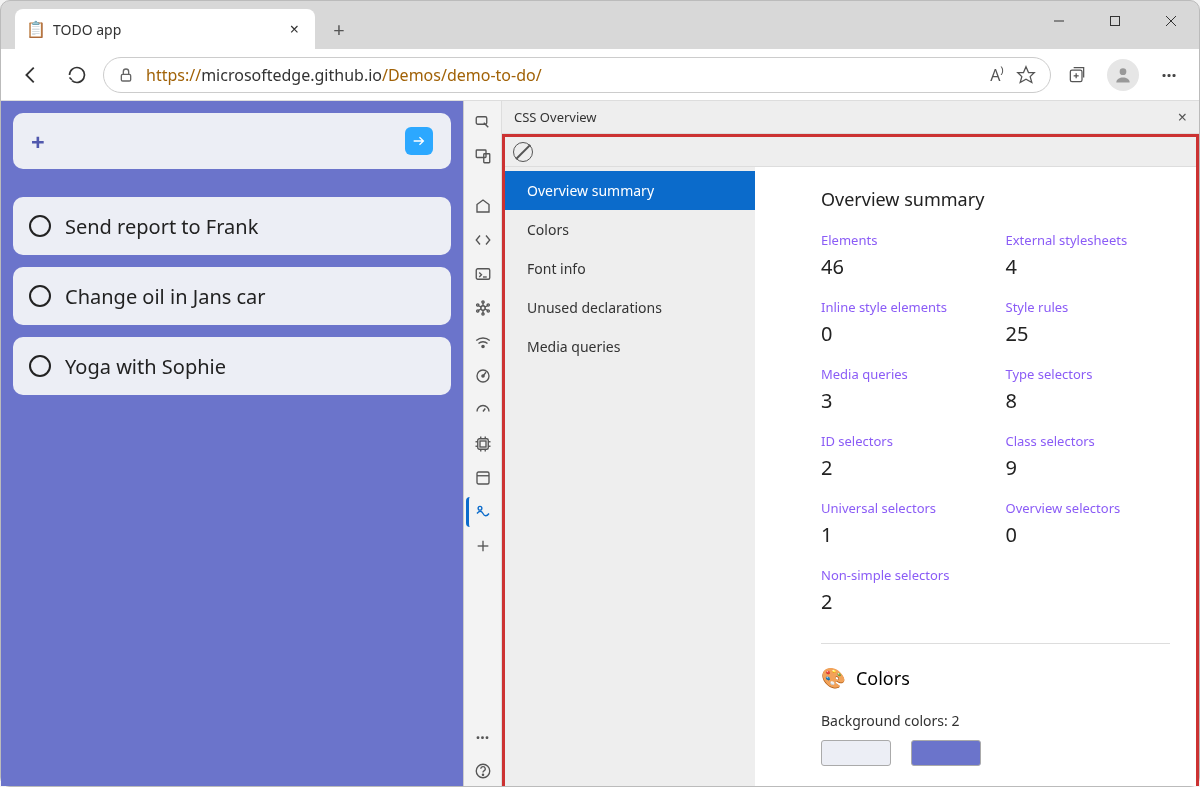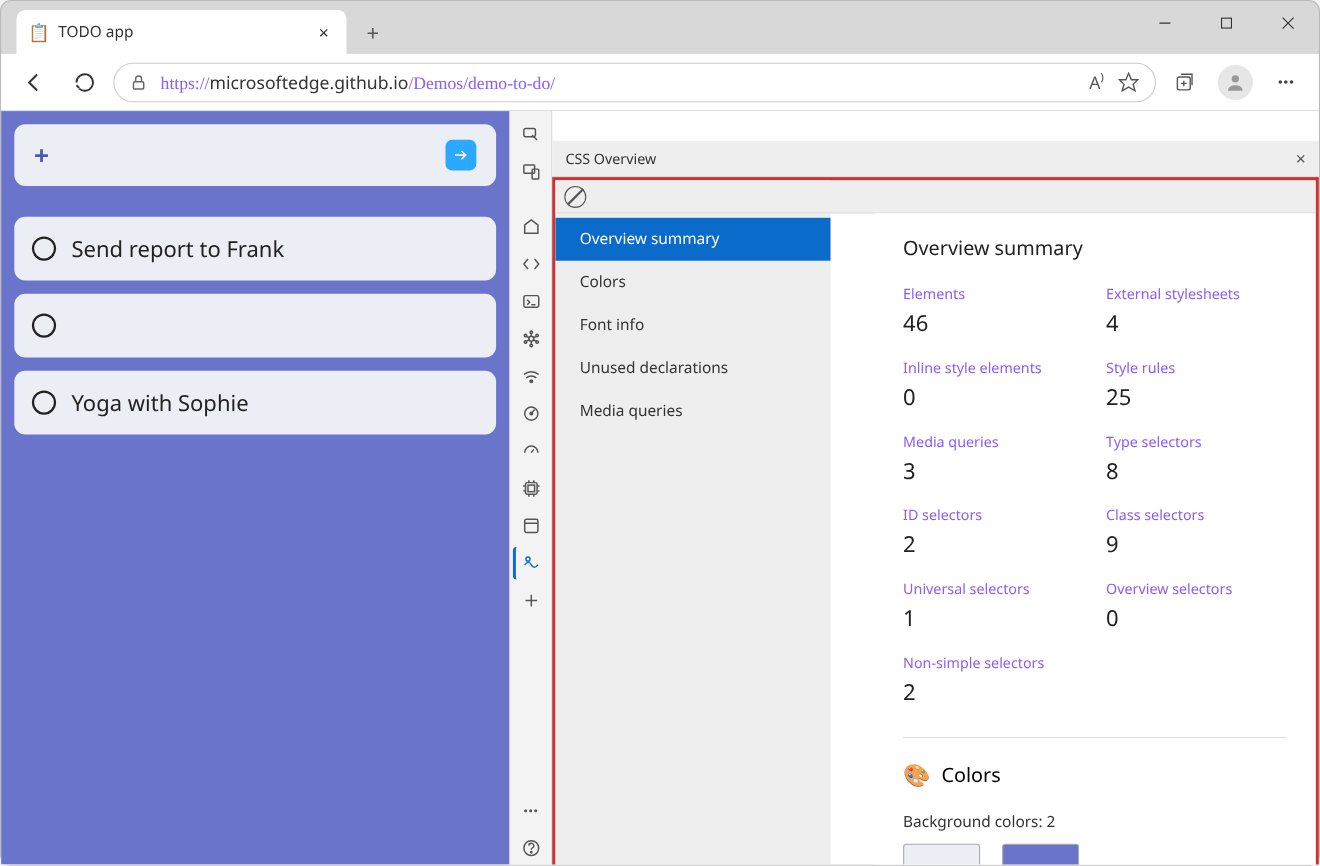--- a/index.html
+++ b/index.html
@@ -14,21 +14,21 @@
 .newtab { width: 36px; height: 36px; display: flex; align-items: center; justify-content: center; font-size: 20px; color: #555; cursor: pointer; margin-left: 6px; margin-bottom: 2px; }
 .wincontrols { position: absolute; top: 0; right: 0; display: flex; }
 .wincontrols > div { width: 56px; height: 40px; display: flex; align-items: center; justify-content: center; cursor: pointer; }
 .wincontrols svg { width: 12px; height: 12px; stroke: #333; stroke-width: 1; fill: none; }
 
 .addrbar { background: #fff; height: 52px; display: flex; align-items: center; padding: 0 10px; gap: 6px; border-bottom: 1px solid #ddd; }
 .addrbar .btn { width: 40px; height: 40px; display: flex; align-items: center; justify-content: center; border-radius: 6px; cursor: pointer; color: #333; }
 .urlbox { flex: 1; height: 36px; background: #fff; border: 1px solid #ccc; border-radius: 18px; display: flex; align-items: center; padding: 0 14px; gap: 12px; font-size: 16px; color: #555; }
 .urlbox .lock { color: #666; }
 .urlbox .url { flex: 1; }
-.urlbox .url .muted { color: #8b5cf6; font-family: Liberation Serif, serif; }
+.urlbox .url .muted { color: #a16207; }
 .urlbox .url .dark { color: #333; }
 .addrbar .right { display: flex; align-items: center; gap: 6px; }
 .addrbar .avatar { width: 32px; height: 32px; background: #e6e6e6; border-radius: 50%; display: flex; align-items: center; justify-content: center; }
 
 
 .content { flex: 1; display: flex; background: #fff; overflow: hidden; }
 
 
 .todo-pane { width: 462px; background: #6b74cb; padding: 12px; display: flex; flex-direction: column; gap: 14px; }
 .todo-input { background: #eceef5; border-radius: 10px; height: 56px; display: flex; align-items: center; padding: 0 18px; justify-content: space-between; }
@@ -39,21 +39,21 @@
 .todo-item .check { width: 22px; height: 22px; border: 2.5px solid #222; border-radius: 50%; flex-shrink: 0; }
 
 
 .devtools { flex: 1; display: flex; border-left: 1px solid #ccc; }
 .tool-tabbar { width: 38px; background: #f3f3f3; border-right: 1px solid #ddd; display: flex; flex-direction: column; align-items: center; padding-top: 6px; gap: 4px; }
 .tool-tabbar .ticon { width: 30px; height: 30px; display: flex; align-items: center; justify-content: center; cursor: pointer; color: #555; border-radius: 4px; }
 .tool-tabbar .ticon.active { border-left: 3px solid #0b6bcb; margin-left: -3px; }
 .tool-tabbar .spacer { flex: 1; }
 
 .devpanel { flex: 1; display: flex; flex-direction: column; }
-.dev-title { height: 30px; background: #eee; display: flex; align-items: center; padding: 16px 12px; font-size: 13px; color: #333; border-bottom: 1px solid #ddd; justify-content: space-between; margin-top: 27px; }
+.dev-title { height: 30px; background: #eee; display: flex; align-items: center; padding: 16px 12px; font-size: 13px; color: #333; border-bottom: 1px solid #ddd; justify-content: space-between; }
 .dev-title .x { cursor: pointer; font-size: 16px; color: #555; }
 
 .css-overview { flex: 1; border: 3px solid #cc3232; display: flex; position: relative; gap: 40px; }
 .css-toolbar { position: absolute; top: 0; left: 0; right: 0; height: 30px; background: #eee; border-bottom: 1px solid #ddd; display: flex; align-items: center; padding: 0 8px; }
 .css-toolbar .clear { width: 20px; height: 20px; border: 1.5px solid #555; border-radius: 50%; position: relative; cursor: pointer; }
 .css-toolbar .clear::after { content: ""; position: absolute; width: 20px; height: 1.5px; background: #555; top: 8px; left: -1px; transform: rotate(-45deg); }
 
 .css-nav { width: 250px; background: #eee; padding-top: 34px; }
 .css-nav-item { padding: 10px 22px; font-size: 14px; color: #333; cursor: pointer; }
 .css-nav-item.selected { background: #0b6bcb; color: #fff; }
@@ -175,20 +175,21 @@
             </svg>
           </span>
       </div>
       <div class="todo-list">
         <div class="todo-item">
             <span class="check"></span>
             <span>Send report to Frank</span>
           </div>
         <div class="todo-item">
             <span class="check"></span>
+            <span>Change oil in Jans car</span>
           </div>
         <div class="todo-item">
             <span class="check"></span>
             <span>Yoga with Sophie</span>
           </div>
       </div>
     </div>
 
     <div class="devtools">
       <div class="tool-tabbar">

